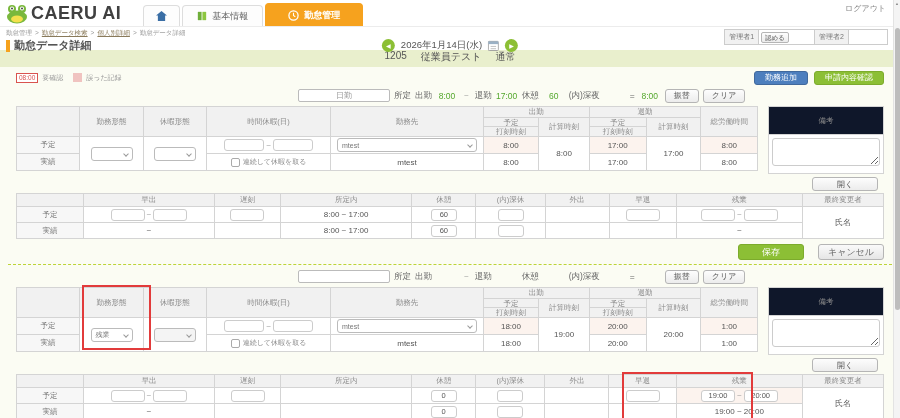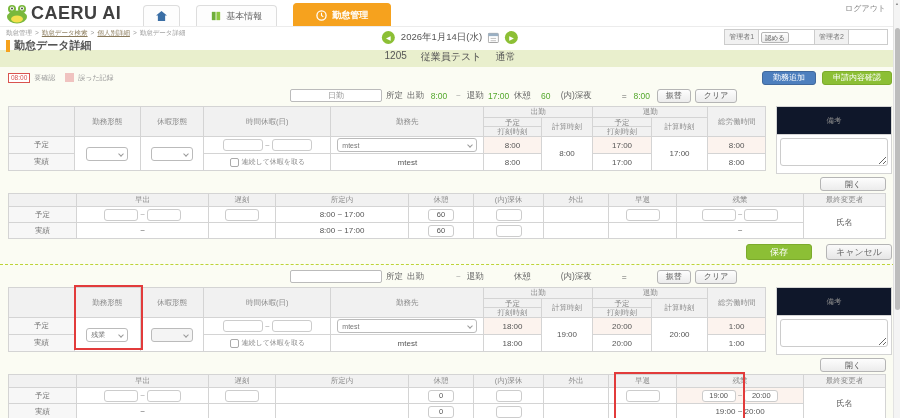--- a/index.html
+++ b/index.html
@@ -3,48 +3,48 @@
 <meta charset="utf-8">
 <style>
   * { margin:0; padding:0; box-sizing:border-box; }
   body { font-family:"Liberation Sans","DejaVu Sans",sans-serif; background:#e8e8e8; }
   .page { position:relative; width:900px; height:418px; background:#fff; overflow:hidden; }
 
   
   .topbar { position:relative; height:27px; background:#fff; border-bottom:1px solid #ececec; display:flex; align-items:flex-end; }
   .logo { display:flex; align-items:center; gap:3px; padding:0 8px 2px 6px; }
   .logo-text { font-size:18px; font-weight:bold; color:#404040; letter-spacing:0.5px; }
-  .tabs { display:flex; align-items:flex-end; gap:16px; margin-left:14px; }
+  .tabs { display:flex; align-items:flex-end; gap:2px; margin-left:14px; }
   .tab { display:flex; align-items:center; justify-content:center; gap:5px; height:21px; border:1px solid #ddd; border-bottom:none; border-radius:4px 4px 0 0; background:#fdfdfd; font-size:9px; color:#666; padding:0 14px; cursor:pointer; }
   .tab.home { padding:0 12px; }
   .tab.active { background:#f6a21e; border-color:#f6a21e; color:#fff; height:23px; padding:0 22px; font-weight:bold; }
   .logout { margin-left:auto; font-size:8px; color:#888; padding:3px 14px 0 0; align-self:flex-start; text-decoration:none; cursor:pointer; }
 
   
   .subheader { position:relative; height:23px; background:#fff; }
   .crumbs { font-size:6.5px; color:#999; padding:2px 0 0 6px; }
   .crumbs .bc-link { color:#8a7a5a; text-decoration:underline; cursor:pointer; }
   .crumbs .bc-sep { margin:0 3px; }
   .titlerow { display:flex; align-items:center; padding-left:6px; }
   .title-bar { width:4px; height:12px; background:#f6a21e; margin-right:4px; }
   .page-title { font-size:11px; font-weight:bold; color:#555; }
-  .datenav { position:absolute; left:50%; top:4px; transform:translateX(-50%); display:flex; align-items:center; gap:6px; }
+  .datenav { position:absolute; left:50%; top:12px; transform:translateX(-50%); display:flex; align-items:center; gap:6px; }
   .nav-circle { width:13px; height:13px; border-radius:50%; background:#8cbf35; color:#fff; font-size:6px; display:flex; align-items:center; justify-content:center; cursor:pointer; }
   .date-text { font-size:9.5px; color:#555; }
   .adminbox { position:absolute; right:12px; top:2px; display:flex; border:1px solid #ccc; height:16px; background:#fff; }
   .ad-lab { background:#f1f1f1; color:#777; font-size:7px; line-height:14px; padding:0 4px; border-right:1px solid #ccc; white-space:nowrap; }
   .ad-val { display:flex; align-items:center; padding:0 2px; border-right:1px solid #ccc; width:56px; }
   .ad-val.last { border-right:none; width:38px; }
   .btn-mini { font-size:6.5px; color:#555; background:linear-gradient(#fdfdfd,#ececec); border:1px solid #b5b5b5; border-radius:2px; height:11px; line-height:9px; padding:0 3px; cursor:pointer; }
 
   
   .empbar { height:17px; background:#e9efcd; display:flex; align-items:flex-start; justify-content:center; gap:14px; font-size:10px; color:#555; }
 
   
-  .content { background:#fbfcf3; padding:0 8px; height:351px; }
+  .content { background:#fbfcf3; padding:0 16px; height:351px; }
   .actions-row { display:flex; align-items:center; height:18px; padding-top:3px; }
   .legend { display:flex; align-items:center; gap:4px; }
   .lg-badge { border:1px solid #d9534f; color:#d9534f; font-size:6.5px; padding:0 2px; background:#fff; line-height:8px; }
   .lg-text { font-size:7px; color:#999; margin-right:6px; }
   .lg-swatch { width:9px; height:9px; background:#f0c3c0; }
   .actions-right { margin-left:auto; display:flex; gap:6px; }
   .btn-blue { background:#4d7fbe; border:1px solid #41699c; color:#fff; font-size:8px; height:14px; padding:0 10px; border-radius:3px; cursor:pointer; }
   .btn-green { background:#8cbf35; border:1px solid #7cab2c; color:#fff; font-size:8px; height:14px; padding:0 10px; border-radius:3px; cursor:pointer; }
 
   .toolbar { display:flex; align-items:center; height:17px; margin:2px 0 2px 282px; font-size:8.5px; color:#666; gap:4px; }

